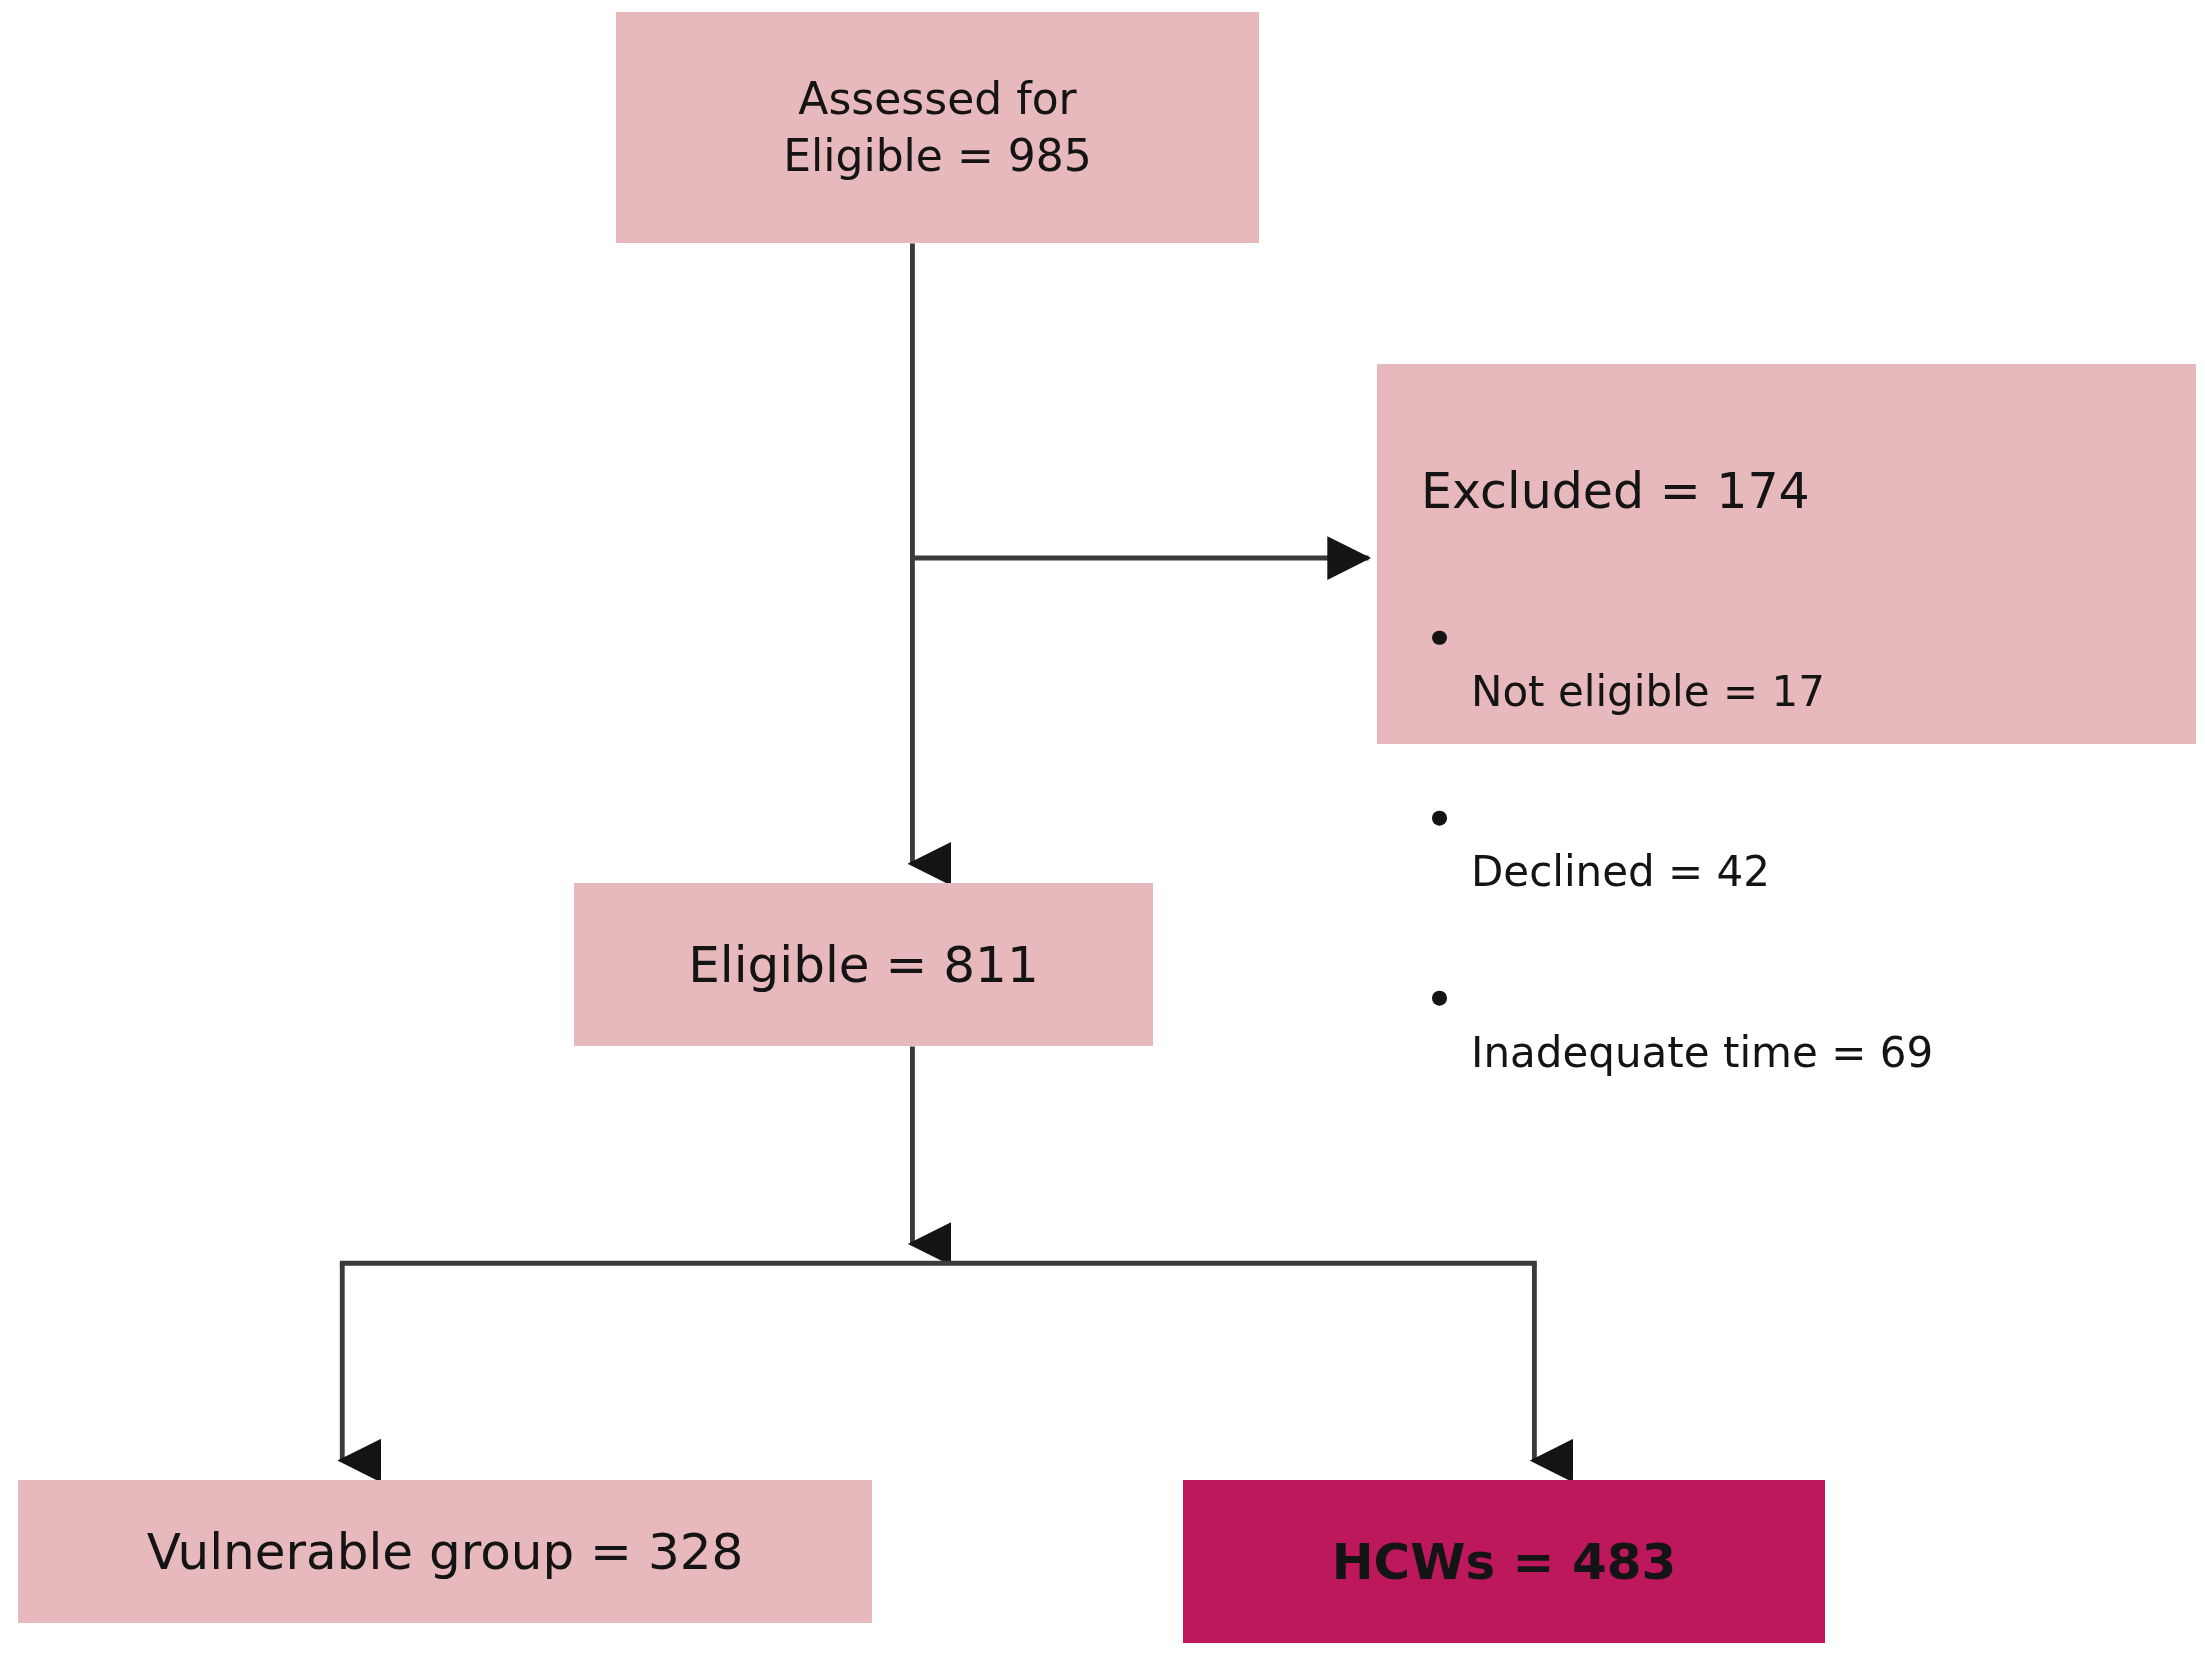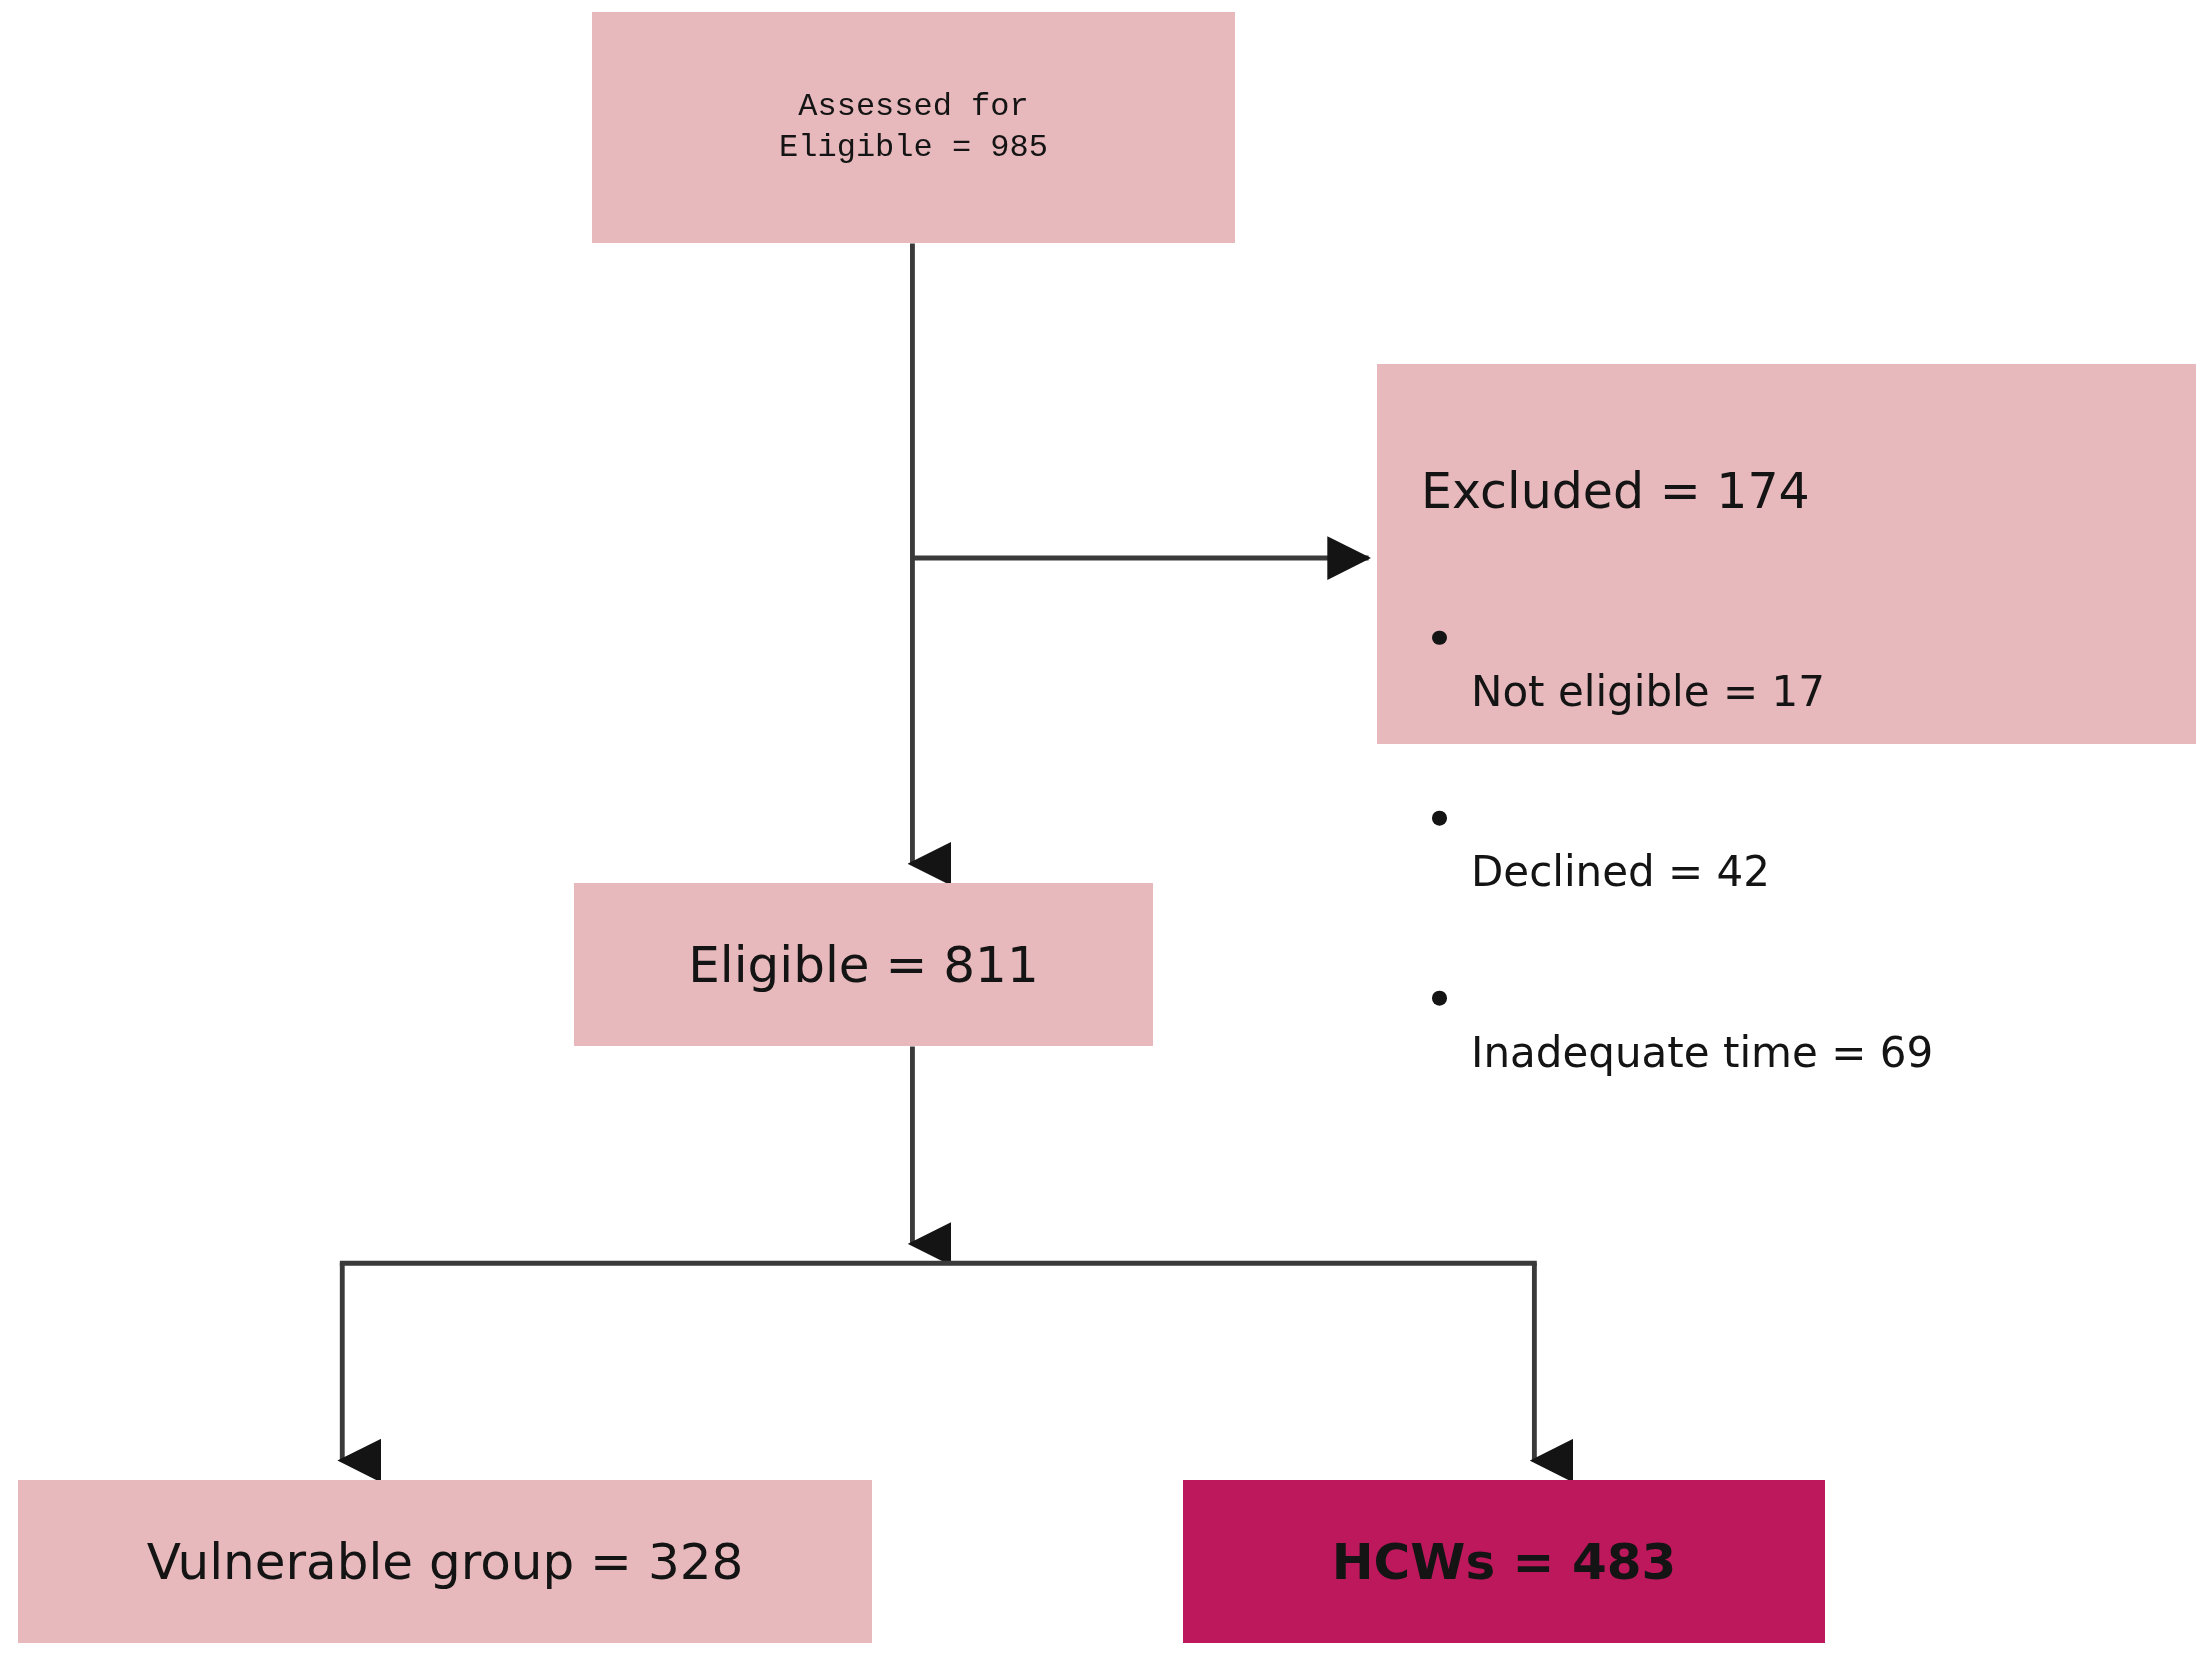--- a/index.html
+++ b/index.html
@@ -24,39 +24,38 @@
     display: flex;
     align-items: center;
     justify-content: center;
     color: #141414;
     font-family: "DejaVu Sans", sans-serif;
     line-height: 1.28;
     text-align: center;
     white-space: pre-line;
   }
   .box-top {
-    left: 592px;
+    left: 616px;
     top: 12px;
     width: 643px;
     height: 231px;
-    font-size: 32px;
-    font-family: Liberation Mono, monospace;
+    font-size: 44px;
   }
   .box-eligible {
     left: 574px;
     top: 883px;
     width: 579px;
     height: 163px;
     font-size: 50px;
   }
   .box-vulnerable {
     left: 18px;
     top: 1480px;
     width: 854px;
-    height: 163px;
+    height: 143px;
     font-size: 50px;
   }
   .box-hcws {
     left: 1183px;
     top: 1480px;
     width: 642px;
     height: 163px;
     font-size: 50px;
   }
   .box-excluded {

